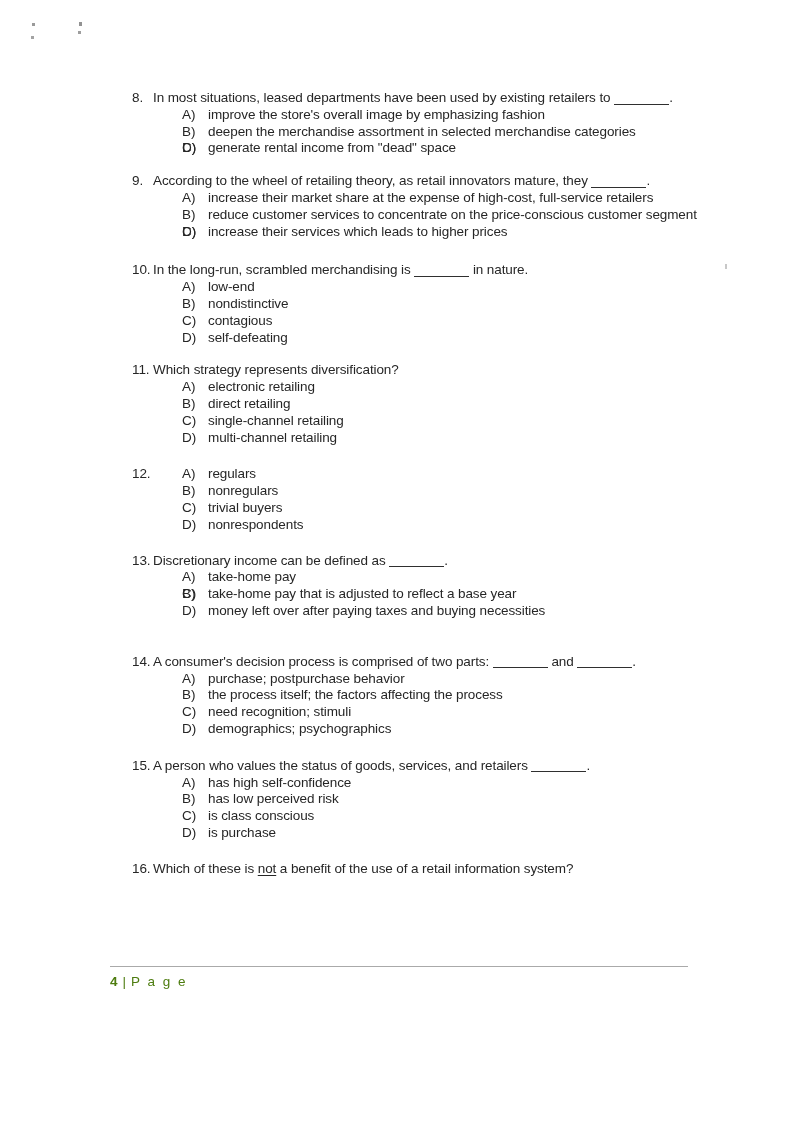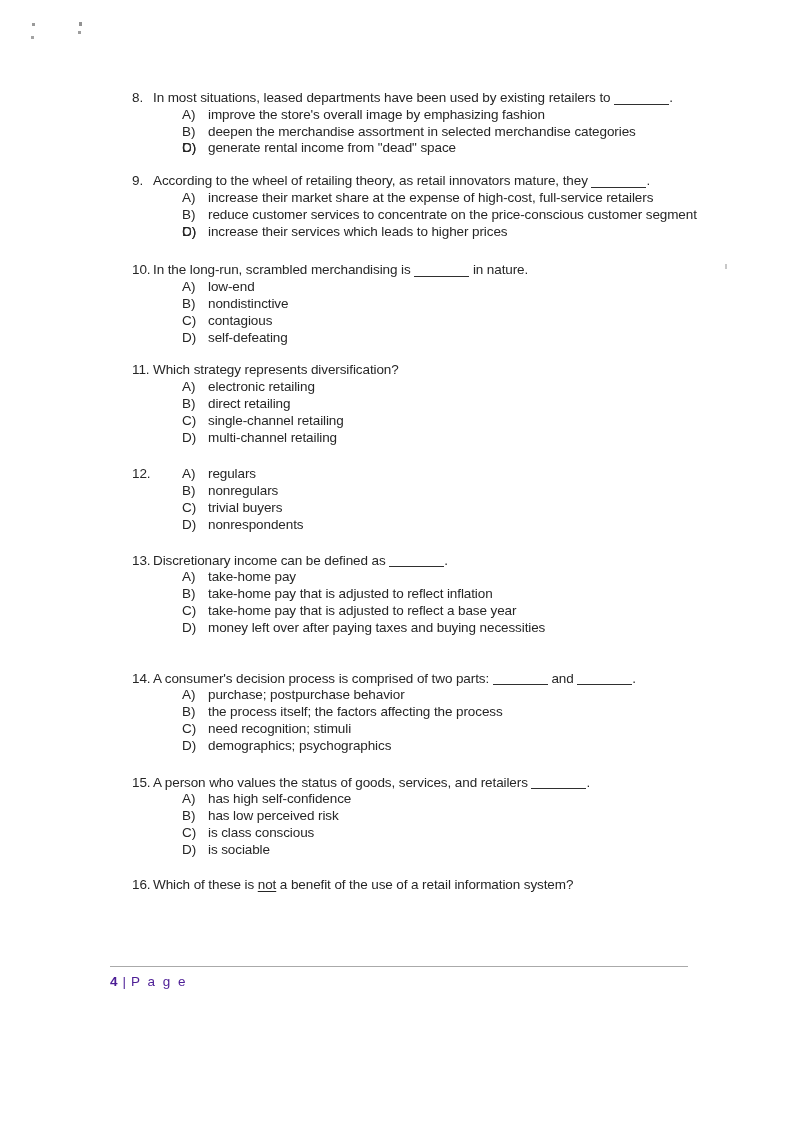--- a/index.html
+++ b/index.html
@@ -71,21 +71,21 @@
     top: 966px;
     width: 578px;
     height: 1px;
     background: #aaaaaa;
   }
   .footer {
     position: absolute;
     left: 110px;
     top: 974px;
     font-size: 13.5px;
-    color: #4c1d95;
+    color: #4d7c0f;
   }
   .footer .pnum { font-weight: bold; }
   .footer .psep { margin: 0 5px; }
   .footer .plabel { letter-spacing: 2px; }
 
   .speck { position: absolute; }
   .speck-1 { left: 32px;  top: 23px;  width: 3px; height: 3px; background: #9a9a9a; }
   .speck-2 { left: 31px;  top: 36px;  width: 3px; height: 3px; background: #a3a3a3; }
   .speck-3 { left: 79px;  top: 22px;  width: 3px; height: 4px; background: #929292; }
   .speck-4 { left: 78px;  top: 31px;  width: 3px; height: 3px; background: #9e9e9e; }
@@ -150,21 +150,21 @@
           <div class="option"><span class="opt-letter">B)</span><span class="opt-text">nonregulars</span></div>
           <div class="option"><span class="opt-letter">C)</span><span class="opt-text">trivial buyers</span></div>
           <div class="option"><span class="opt-letter">D)</span><span class="opt-text">nonrespondents</span></div>
         </div>
       </div>
       <div class="question">
         <span class="qnum">13.</span>
         <span class="stem"><span>Discretionary income can be defined as </span><span class="blank"></span><span>.</span></span>
         <div class="options">
           <div class="option"><span class="opt-letter">A)</span><span class="opt-text">take-home pay</span></div>
-          <div class="option"><span class="opt-letter">B)</span><span class="opt-text">take-home pay that is adjusted to reflect inflation</span></div>
+          <div class="option"><span class="opt-letter">B)</span></div>
           <div class="option"><span class="opt-letter">C)</span><span class="opt-text">take-home pay that is adjusted to reflect a base year</span></div>
           <div class="option"><span class="opt-letter">D)</span><span class="opt-text">money left over after paying taxes and buying necessities</span></div>
         </div>
       </div>
       <div class="question">
         <span class="qnum">14.</span>
         <span class="stem"><span>A consumer's decision process is comprised of two parts: </span><span class="blank"></span><span> and </span><span class="blank"></span><span>.</span></span>
         <div class="options">
           <div class="option"><span class="opt-letter">A)</span><span class="opt-text">purchase; postpurchase behavior</span></div>
           <div class="option"><span class="opt-letter">B)</span><span class="opt-text">the process itself; the factors affecting the process</span></div>
@@ -172,21 +172,21 @@
           <div class="option"><span class="opt-letter">D)</span><span class="opt-text">demographics; psychographics</span></div>
         </div>
       </div>
       <div class="question">
         <span class="qnum">15.</span>
         <span class="stem"><span>A person who values the status of goods, services, and retailers </span><span class="blank"></span><span>.</span></span>
         <div class="options">
           <div class="option"><span class="opt-letter">A)</span><span class="opt-text">has high self-confidence</span></div>
           <div class="option"><span class="opt-letter">B)</span><span class="opt-text">has low perceived risk</span></div>
           <div class="option"><span class="opt-letter">C)</span><span class="opt-text">is class conscious</span></div>
-          <div class="option"><span class="opt-letter">D)</span><span class="opt-text">is sociable</span></div>
+          <div class="option"><span class="opt-letter">D)</span><span class="opt-text">is purchase</span></div>
         </div>
       </div>
       <div class="question">
         <span class="qnum">16.</span>
         <span class="stem"><span>Which of these is </span><span class="u">not</span><span> a benefit of the use of a retail information system?</span></span>
       </div>
     </div>
 
   <div class="footer-rule"></div>
   <div class="footer">

